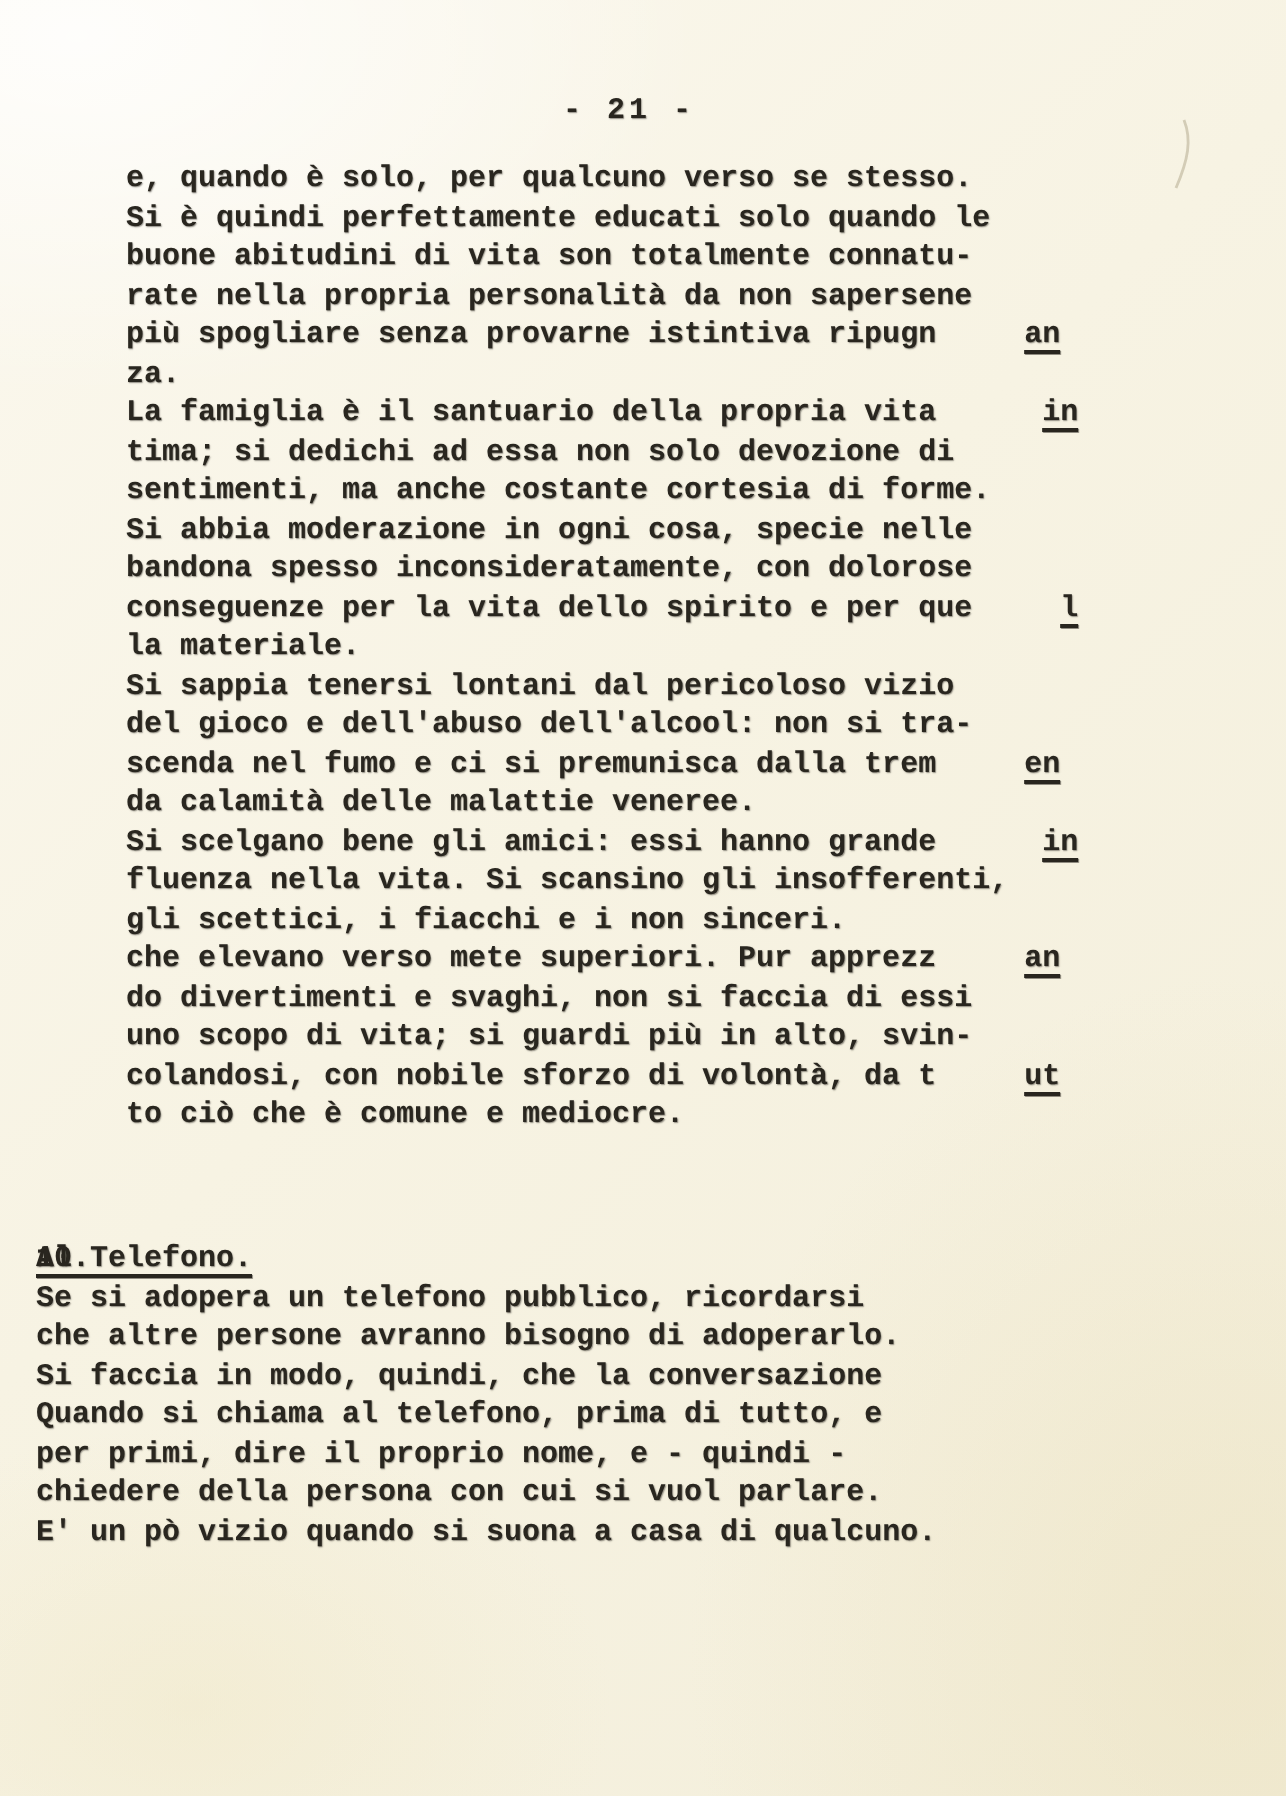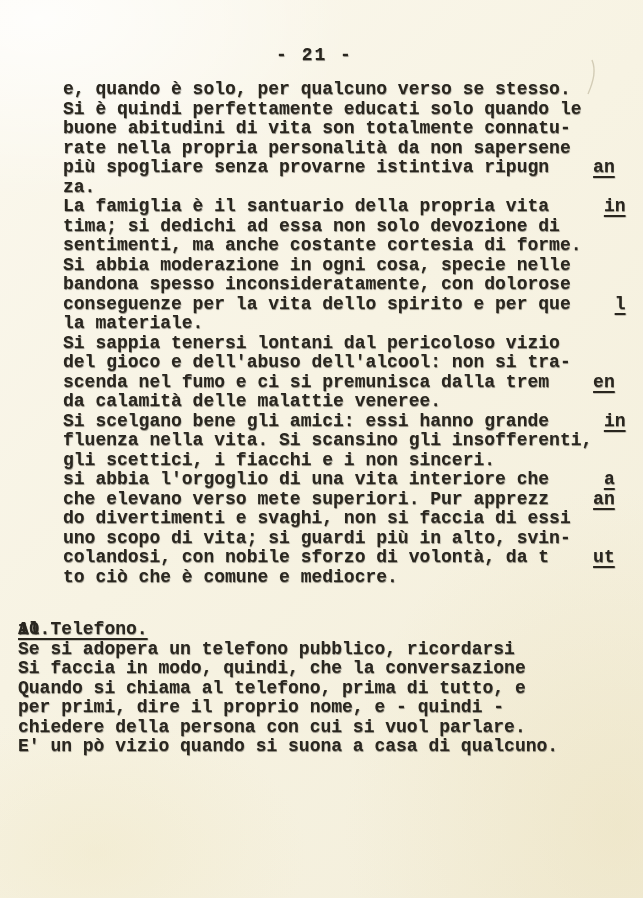--- a/index.html
+++ b/index.html
@@ -11,21 +11,21 @@
   .page {
     position: relative;
     width: 643px; height: 898px;
     background:
       radial-gradient(ellipse 520px 300px at 6% 2%, rgba(255,255,255,0.8), rgba(255,255,255,0) 60%),
       radial-gradient(ellipse 420px 520px at 96% 92%, rgba(233,222,184,0.45), rgba(233,222,184,0) 65%),
       radial-gradient(ellipse 300px 200px at 15% 95%, rgba(240,232,200,0.5), rgba(240,232,200,0) 70%),
       linear-gradient(135deg, #fbf8ee 0%, #f7f3e3 45%, #f3eeda 100%);
     color: var(--ink, #29261f);
     font-weight: 700;
-    font-size: 18px;
+    font-size: 15px;
   }
   .typed {
     text-shadow: 0.4px 0.5px 0.7px rgba(41,38,31,0.5);
   }
   .page-number {
     position: absolute;
     top: 46px; left: 0; right: 14px;
     text-align: center;
     line-height: 19.5px;
     letter-spacing: 2px;
@@ -94,34 +94,34 @@
       <div class="line">bandona spesso inconsideratamente, con dolorose</div>
       <div class="line">conseguenze per la vita dello spirito e per que<span class="u">l</span></div>
       <div class="line">la materiale.</div>
       <div class="line">Si sappia tenersi lontani dal pericoloso vizio</div>
       <div class="line">del gioco e dell'abuso dell'alcool: non si tra-</div>
       <div class="line">scenda nel fumo e ci si premunisca dalla trem<span class="u">en</span></div>
       <div class="line">da calamità delle malattie veneree.</div>
       <div class="line">Si scelgano bene gli amici: essi hanno grande <span class="u">in</span></div>
       <div class="line">fluenza nella vita. Si scansino gli insofferenti,</div>
       <div class="line">gli scettici, i fiacchi e i non sinceri.</div>
-      <div class="line">si abbia l'orgoglio di una vita interiore che <span class="u">a</span></div>
       <div class="line">che elevano verso mete superiori. Pur apprezz<span class="u">an</span></div>
       <div class="line">do divertimenti e svaghi, non si faccia di essi</div>
       <div class="line">uno scopo di vita; si guardi più in alto, svin-</div>
       <div class="line">colandosi, con nobile sforzo di volontà, da t<span class="u">ut</span></div>
       <div class="line">to ciò che è comune e mediocre.</div>
     </div>
 
   <div class="section typed">
     <span class="sec-num">10.</span>
     <div class="sec-body">
       <div class="sec-title">Al Telefono.</div>
       <div>
           <div class="line">Se si adopera un telefono pubblico, ricordarsi</div>
+          <div class="line">che altre persone avranno bisogno di adoperarlo.</div>
           <div class="line">Si faccia in modo, quindi, che la conversazione</div>
           <div class="line">Quando si chiama al telefono, prima di tutto, e</div>
           <div class="line">per primi, dire il proprio nome, e - quindi -</div>
           <div class="line">chiedere della persona con cui si vuol parlare.</div>
           <div class="line">E' un pò vizio quando si suona a casa di qualcuno.</div>
         </div>
     </div>
   </div>
 
 </div>

